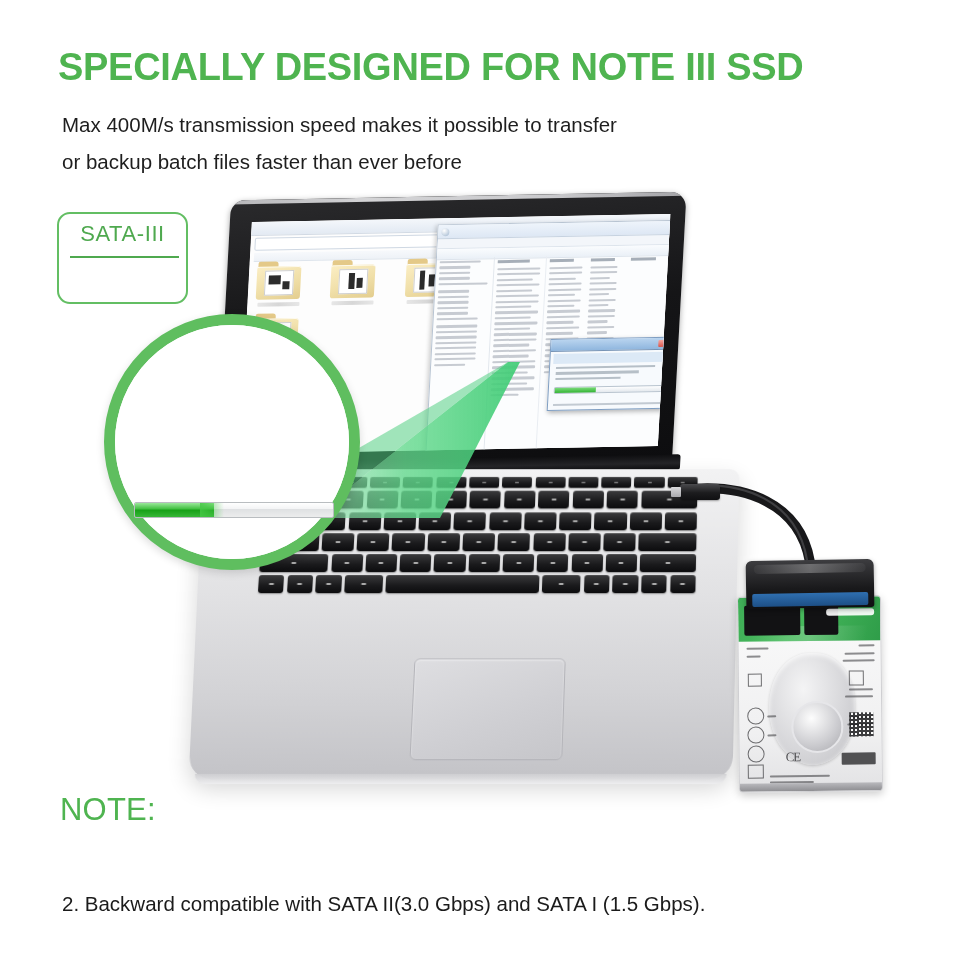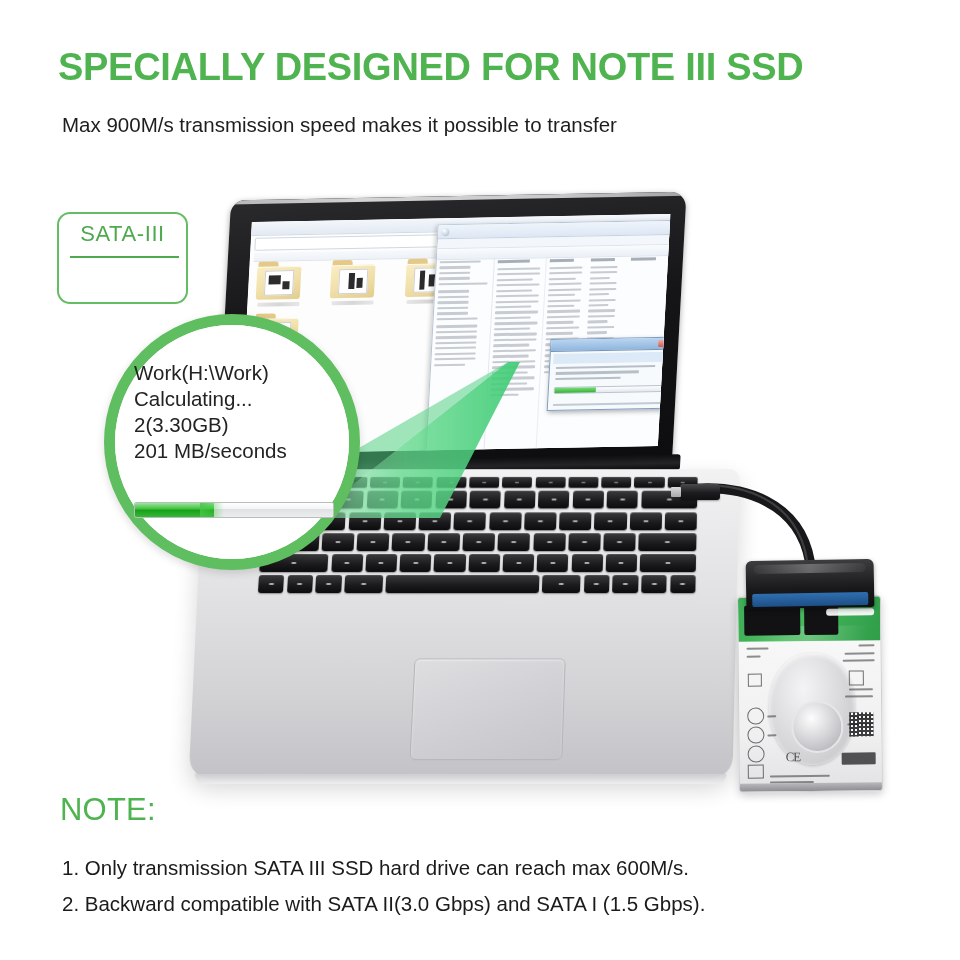--- a/index.html
+++ b/index.html
@@ -339,21 +339,22 @@
   }
   .note-line.n1{top:856px;}
   .note-line.n2{top:892px;}
 </style>
 </head>
 <body>
 
 <div id="stage">
 
   <div class="headline">SPECIALLY DESIGNED FOR NOTE III SSD</div>
-  <div class="sub l1">Max 900M/s transmission speed makes it possible to transfer</div>
+  <div class="sub l1">Max 400M/s transmission speed makes it possible to transfer</div>
+  <div class="sub l2">or backup batch files faster than ever before</div>
 
   <div class="badge">
     <div class="badge-top">SATA-III</div>
     <div class="badge-rule"></div>
   </div>
 
   <div class="laptop">
 
     <div class="lid">
       <div class="screen">
@@ -784,26 +785,20 @@
         <stop offset="100%" stop-color="#9cebb8" stop-opacity="0.55"></stop>
       </linearGradient>
     </defs>
     <path d="M318,22 L330,22 L250,178 L120,178 Z" fill="url(#bm)"></path>
     <path d="M318,22 L120,178 L96,150 Z" fill="#54d084" opacity="0.55"></path>
   </svg>
 
   <div class="mag">
     <div class="ring"></div>
     <div class="inner"></div>
-    <div class="mag-text">
-      <div>Work(H:\Work)</div>
-      <div>Calculating...</div>
-      <div>2(3.30GB)</div>
-      <div>201 MB/seconds</div>
-    </div>
     <div class="progress">
       <i style="width: 40%;"></i>
     </div>
   </div>
 
   <div class="usbplug"></div>
   <svg class="cable" viewBox="0 0 220 150">
     <path d="M22,20 C86,12 140,34 150,92 C152,104 152,110 150,118" fill="none" stroke="#18181a" stroke-width="10" stroke-linecap="round"></path>
     <path d="M22,17 C84,9 137,31 147,90" fill="none" stroke="#58585c" stroke-width="2.2" stroke-linecap="round" opacity="0.6"></path>
   </svg>
@@ -842,16 +837,15 @@
 
     <div class="ce">CE</div>
     <div class="qr"></div>
     <div class="label"></div>
     <div class="tx" style="left:30px;bottom:14px;width:60px"></div>
     <div class="tx" style="left:30px;bottom:8px;width:44px"></div>
     <div class="bottomedge"></div>
   </div>
 
   <div class="note-title">NOTE:</div>
-  <div class="note-line n1">1. Only transmission SATA III SSD hard drive can reach max 600M/s.</div>
   <div class="note-line n2">2. Backward compatible with SATA II(3.0 Gbps) and SATA I (1.5 Gbps).</div>
 
 </div>
 
 </body></html>

